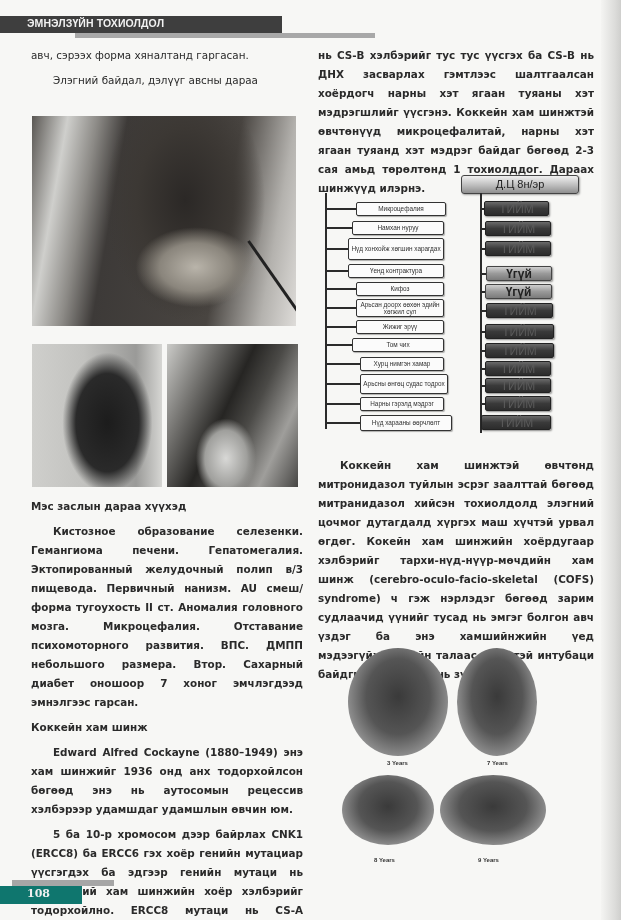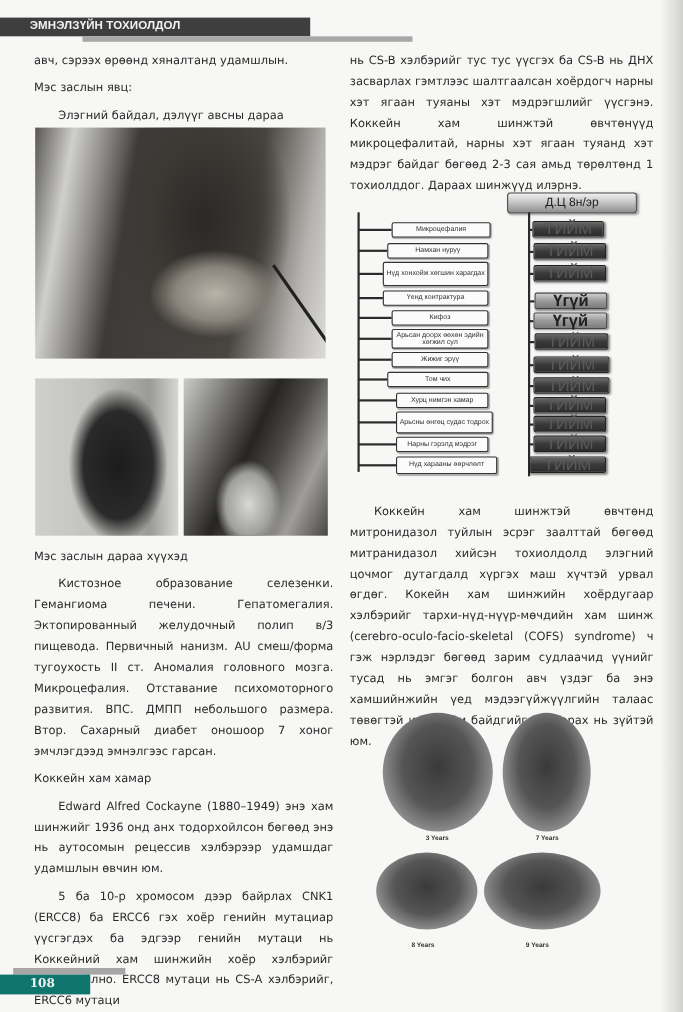--- a/index.html
+++ b/index.html
@@ -36,21 +36,21 @@
     position: absolute; left: 0; top: 886px; width: 82px; height: 18px;
     background: #0f766e;
   }
   .ftr-bar span {
     position: absolute; left: 27px; top: 1px; color: #f0f0f0;
     font-family: "DejaVu Serif", serif; font-weight: bold; font-size: 11px;
   }
   
   .col { position: absolute; font-size: 10.4px; line-height: 19px; }
   .col p { margin: 0; }
-  .just { text-align: justify; text-align-last: left; }
+  .just { text-align: justify; text-align-last: left; font-weight: bold; }
   .indent { text-indent: 22px; }
   .mb { margin-bottom: 6px !important; }
   .left-col { left: 31px; width: 272px; }
   .right-col { left: 318px; width: 276px; }
   
   .photo { position: absolute; overflow: hidden; }
   .ph1 {
     left: 32px; top: 116px; width: 264px; height: 210px;
     background:
       radial-gradient(ellipse 60px 40px at 62% 72%, #b9b4aa 0%, #8a857c 60%, transparent 100%),
@@ -91,21 +91,21 @@
   .fc-box {
     position: absolute; border: 1.5px solid #333; border-radius: 2px;
     background: #fbfbfb; font-size: 6.4px; line-height: 7.5px;
     text-align: center; color: #333; display: flex; align-items: center;
     justify-content: center; box-sizing: border-box; padding: 0 2px;
     font-family: "Liberation Sans", sans-serif;
     box-shadow: 1px 1px 1px rgba(0,0,0,.3);
   }
   .fc-ans {
     position: absolute; border-radius: 2px; box-sizing: border-box;
-    font-family: "Liberation Sans", sans-serif; font-size: 15px;
+    font-family: "Liberation Sans", sans-serif; font-size: 12px;
     text-align: center; display: flex; align-items: center; justify-content: center;
     box-shadow: 1px 1px 2px rgba(0,0,0,.45);
   }
   .fc-ans.yes { background: linear-gradient(#6a6a6a, #3a3a3a 50%, #2c2c2c); color: #5a5a5a; border: 1px solid #222; }
   .fc-ans.no { background: linear-gradient(#cfcfcf, #9a9a9a 50%, #7b7b7b); color: #222; border: 1px solid #444; font-weight: bold; }
   
   .portrait {
     position: absolute; border-radius: 50%;
     background: radial-gradient(ellipse at 50% 45%, #3a3a3a 0%, #555 45%, #8a8a8a 70%, rgba(220,220,218,0) 100%);
   }
@@ -118,35 +118,34 @@
 <body>
 
 <div class="page-edge"></div>
 
 <div class="hdr-bar">
   <span>ЭМНЭЛЗҮЙН ТОХИОЛДОЛ</span>
 </div>
 <div class="hdr-line"></div>
 
 <div class="col left-col" style="top:46px;">
-  <p class="mb">авч, сэрээх өрөөнд хяналтанд удамшлын.</p>
-  <p class="mb">Мэс заслын явц:</p>
+  <p class="mb">авч, сэрээх форма хяналтанд гаргасан.</p>
   <p style="text-indent:22px;">Элэгний байдал, дэлүүг авсны дараа</p>
 </div>
 
 <div class="photo ph1">
   <div class="instrument"></div>
 </div>
 <div class="photo ph2"></div>
 <div class="photo ph3"></div>
 
 <div class="col left-col just" style="top:497px;">
   <p class="mb" style="text-align:center;">Мэс заслын дараа хүүхэд</p>
   <p class="indent mb">Кистозное образование селезенки. Гемангиома печени. Гепатомегалия. Эктопированный желудочный полип в/3 пищевода. Первичный нанизм. AU смеш/форма тугоухость II ст. Аномалия головного мозга. Микроцефалия. Отставание психомоторного развития. ВПС. ДМПП небольшого размера. Втор. Сахарный диабет оношоор 7 хоног эмчлэгдээд эмнэлгээс гарсан.</p>
-  <p class="mb" style="text-align:left;">Коккейн хам хамар</p>
+  <p class="mb" style="text-align:left;">Коккейн хам шинж</p>
   <p class="indent mb">Edward Alfred Cockayne (1880–1949) энэ хам шинжийг 1936 онд анх тодорхойлсон бөгөөд энэ нь аутосомын рецессив хэлбэрээр удамшдаг удамшлын өвчин юм.</p>
   <p class="indent">5 ба 10-р хромосом дээр байрлах CNK1 (ERCC8) ба ERCC6 гэх хоёр генийн мутациар үүсгэгдэх ба эдгээр генийн мутаци нь Коккейний хам шинжийн хоёр хэлбэрийг тодорхойлно. ERCC8 мутаци нь CS-A хэлбэрийг, ERCC6 мутаци</p>
 </div>
 
 <div class="col right-col just" style="top:46px;">
   <p>нь CS-B хэлбэрийг тус тус үүсгэх ба CS-B нь ДНХ засварлах гэмтлээс шалтгаалсан хоёрдогч нарны хэт ягаан туяаны хэт мэдрэгшлийг үүсгэнэ. Коккейн хам шинжтэй өвчтөнүүд микроцефалитай, нарны хэт ягаан туяанд хэт мэдрэг байдаг бөгөөд 2-3 сая амьд төрөлтөнд 1 тохиолддог. Дараах шинжүүд илэрнэ.</p>
 </div>
 
 <div class="fc" id="fc">
   <div class="fc-head r">Д.Ц 8н/эр</div>

